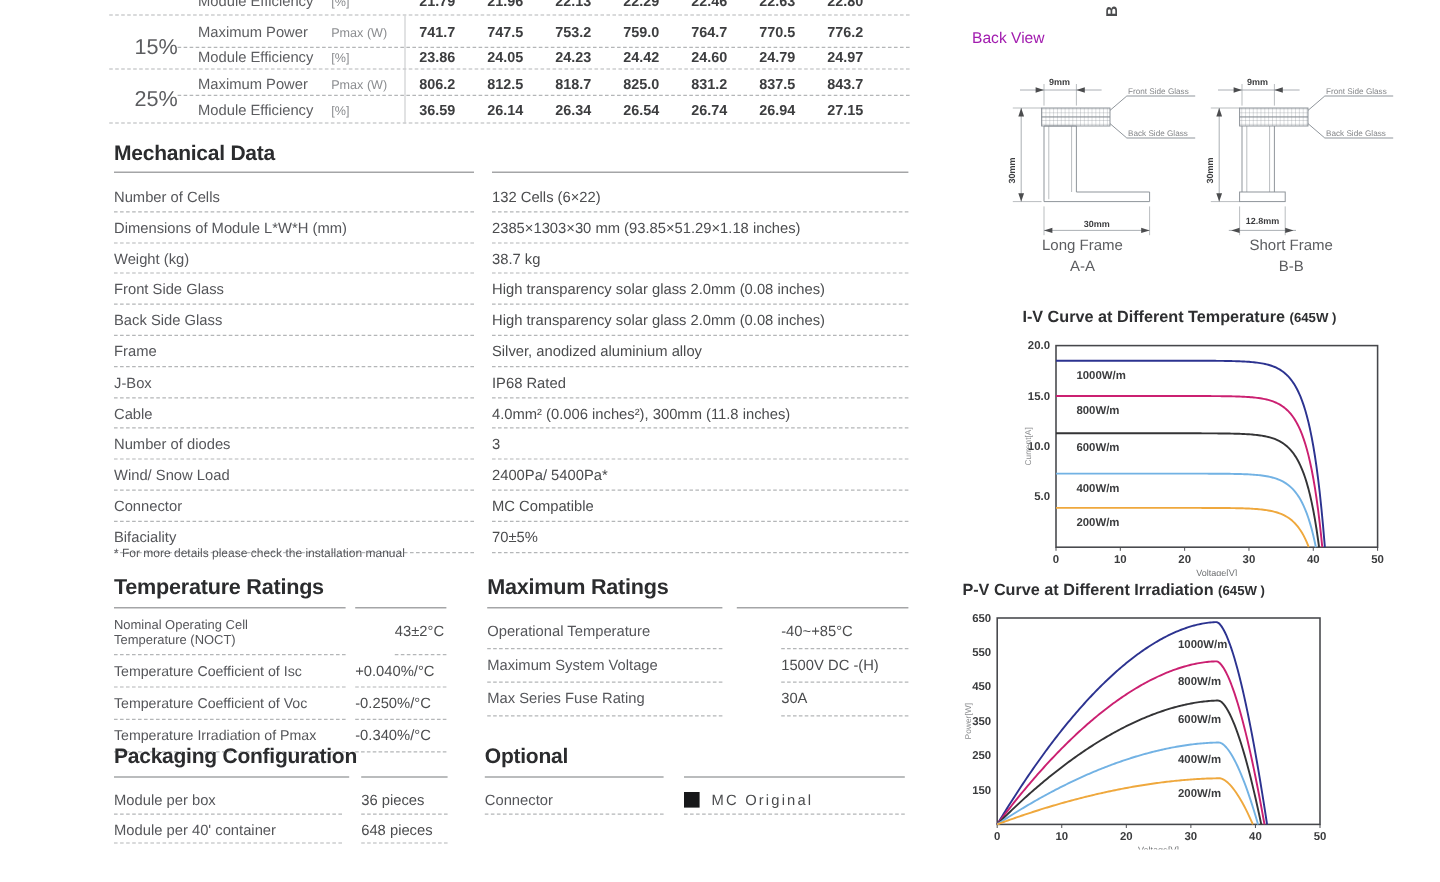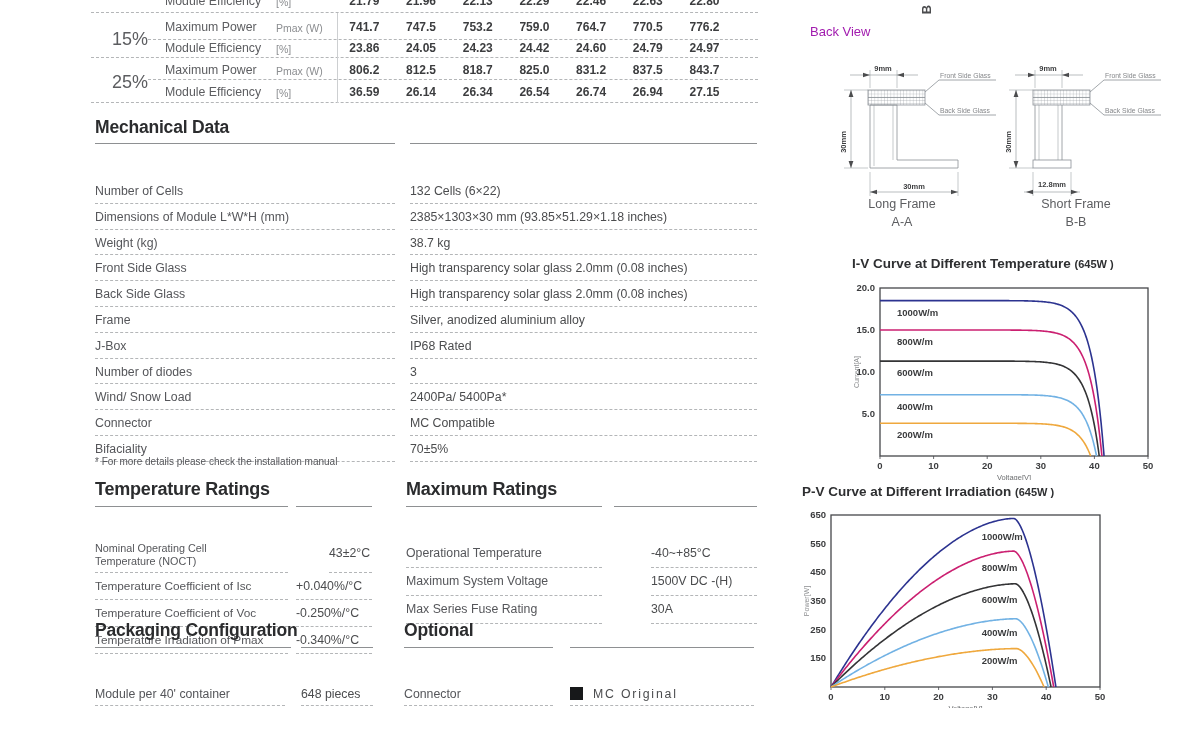--- a/index.html
+++ b/index.html
@@ -15,21 +15,21 @@
   .e-vline{position:absolute;left:249px;top:13px;height:90px;border-left:1px solid #cdcfd1;}
   .e-row{position:absolute;left:0;width:100%;height:15px;line-height:14px;}
   .e-lab{position:absolute;left:77px;color:#5c5d60;font-size:12.3px;}
   .e-unit{position:absolute;left:188px;color:#8b8d90;font-size:10.5px;top:1px;}
   .e-vals{position:absolute;left:248px;top:0;display:flex;}
   .ev{width:56.7px;text-align:center;font-weight:700;color:#3c3d3f;}
   .e-group{position:absolute;left:18px;width:48px;text-align:center;color:#5c5d60;font-size:18px;}
 
   
   .sec{position:absolute;}
-  .sec .rows{margin-top:40px;}
+  .sec .rows{margin-top:13px;}
   .sec .row{display:flex;}
   .sec .lab{width:var(--lw);border-bottom:1px dashed #b4b6b8;padding-top:6px;box-sizing:border-box;
             font-size:12.3px;color:#55565a;white-space:pre-line;}
   .sec .val{flex:1;margin-left:var(--gap);border-bottom:1px dashed #b4b6b8;padding-top:6px;
             box-sizing:border-box;font-size:12.3px;color:#4b4c4e;}
   #mech{--lw:300px;--gap:15px;}
   #mech .row{height:25.8px;}
   #tr{--lw:193px;--gap:8px;}
   #tr .row{height:27px;}
   #tr .row:first-child{height:33px;gap:33px;}
@@ -165,20 +165,24 @@
         </div>
         <div class="row">
           <div class="lab">Frame</div>
           <div class="val">Silver, anodized aluminium alloy</div>
         </div>
         <div class="row">
           <div class="lab">J-Box</div>
           <div class="val">IP68 Rated</div>
         </div>
         <div class="row">
+          <div class="lab">Cable</div>
+          <div class="val">4.0mm² (0.006 inches²), 300mm (11.8 inches)</div>
+        </div>
+        <div class="row">
           <div class="lab">Number of diodes</div>
           <div class="val">3</div>
         </div>
         <div class="row">
           <div class="lab">Wind/ Snow Load</div>
           <div class="val">2400Pa/ 5400Pa*</div>
         </div>
         <div class="row">
           <div class="lab">Connector</div>
           <div class="val">MC Compatible</div>
@@ -234,20 +238,24 @@
           <div class="val">30A</div>
         </div>
       </div>
   </div>
 
   <div id="pc" class="sec" style="left:95px;top:620px;width:278px">
     <div class="sec-title">Packaging Configuration</div>
     <div class="hline" style="top:27px;left:0;width:196px"></div>
     <div class="hline" style="top:27px;left:206px;width:72px"></div>
     <div class="rows">
+        <div class="row">
+          <div class="lab">Module per box</div>
+          <div class="val">36 pieces</div>
+        </div>
         <div class="row">
           <div class="lab">Module per 40' container</div>
           <div class="val">648 pieces</div>
         </div>
       </div>
   </div>
 
   <div id="opt" class="sec" style="left:404px;top:620px;width:350px">
     <div class="sec-title">Optional</div>
     <div class="hline" style="top:27px;left:0;width:149px"></div>

